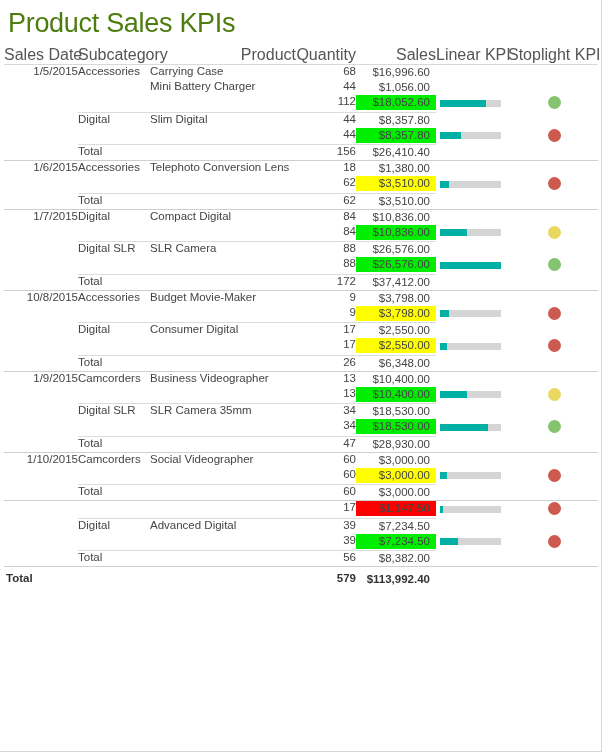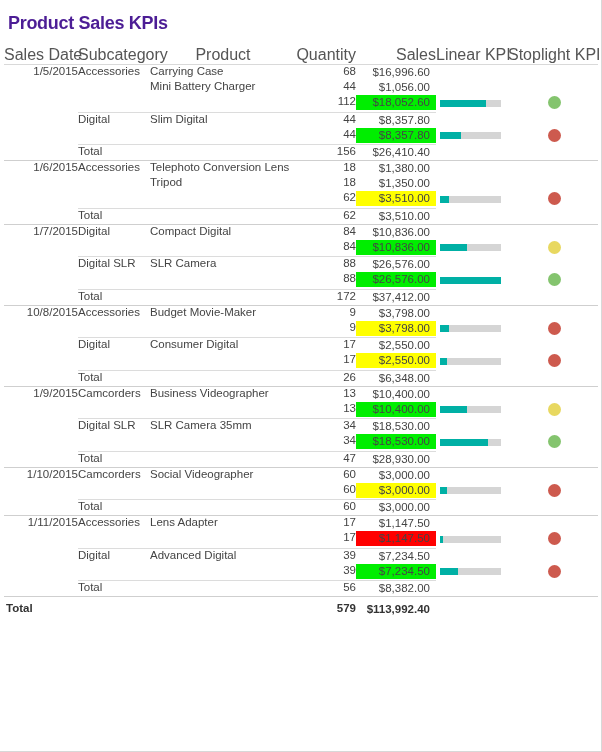--- a/index.html
+++ b/index.html
@@ -16,23 +16,23 @@
   }
   .report {
     width: 602px;
     height: 752px;
     padding: 0;
     position: relative;
     border-right: 1px solid #d8d8d8;
     border-bottom: 1px solid #d8d8d8;
   }
   .report-title {
-    font-size: 18px;
-    font-weight: 700;
-    color: #4c1d95;
+    font-size: 27px;
+    font-weight: 400;
+    color: #4d7c0f;
     letter-spacing: -0.3px;
     padding: 6px 0 0 8px;
     line-height: 34px;
     white-space: nowrap;
   }
   table.kpi-table {
     width: 594px;
     margin-left: 4px;
     margin-top: 6px;
     border-collapse: collapse;
@@ -56,21 +56,21 @@
   thead th {
     font-weight: bold;
     color: #555555;
     font-size: 16px;
     padding-bottom: 5px;
     border-bottom: 1px solid #d9d9d9;
     white-space: nowrap;
   }
   th.h-date      { text-align: right; padding-right: 3px; }
   th.h-subcat    { text-align: left;  padding-left: 4px; }
-  th.h-product   { padding-right: 6px; }
+  th.h-product   { text-align: right; padding-right: 6px; }
   th.h-qty       { text-align: right; padding-right: 6px; }
   th.h-sales     { text-align: right; padding-right: 6px; }
   th.h-linear    { text-align: center; }
   th.h-stoplight { text-align: right; }
 
   tbody tr td {
     padding-top: 4px;
     padding-bottom: 4px;
     line-height: 13px;
   }
@@ -245,31 +245,20 @@
           <td class="d-date">1/6/2015</td>
           <td class="d-subcat">Accessories</td>
           <td class="d-product">Telephoto Conversion Lens</td>
           <td class="d-qty">18</td>
           <td class="d-sales">
             <span class="sales-box">$1,380.00</span>
           </td>
           <td class="d-linear"></td>
           <td class="d-stop"></td>
         </tr>
-        <tr class="">
-          <td class="d-date"></td>
-          <td class="d-subcat"></td>
-          <td class="d-product">Tripod</td>
-          <td class="d-qty">18</td>
-          <td class="d-sales">
-            <span class="sales-box">$1,350.00</span>
-          </td>
-          <td class="d-linear"></td>
-          <td class="d-stop"></td>
-        </tr>
         <tr class="group-sub">
           <td class="d-date"></td>
           <td class="d-subcat"></td>
           <td class="d-product"></td>
           <td class="d-qty">62</td>
           <td class="d-sales">
             <span class="sales-box hl-yellow">$3,510.00</span>
           </td>
           <td class="d-linear"><span class="bar-track"><span class="bar-fill" style="width:14%"></span></span></td>
           <td class="d-stop"><span class="dot s-red"></span></td>
@@ -476,31 +465,20 @@
           <td class="d-date"></td>
           <td class="d-subcat">Total</td>
           <td class="d-product"></td>
           <td class="d-qty">60</td>
           <td class="d-sales">
             <span class="sales-box">$3,000.00</span>
           </td>
           <td class="d-linear"></td>
           <td class="d-stop"></td>
         </tr>
-        <tr class="">
-          <td class="d-date">1/11/2015</td>
-          <td class="d-subcat">Accessories</td>
-          <td class="d-product">Lens Adapter</td>
-          <td class="d-qty">17</td>
-          <td class="d-sales">
-            <span class="sales-box">$1,147.50</span>
-          </td>
-          <td class="d-linear"></td>
-          <td class="d-stop"></td>
-        </tr>
         <tr class="group-sub">
           <td class="d-date"></td>
           <td class="d-subcat"></td>
           <td class="d-product"></td>
           <td class="d-qty">17</td>
           <td class="d-sales">
             <span class="sales-box hl-red">$1,147.50</span>
           </td>
           <td class="d-linear"><span class="bar-track"><span class="bar-fill" style="width:5%"></span></span></td>
           <td class="d-stop"><span class="dot s-red"></span></td>

